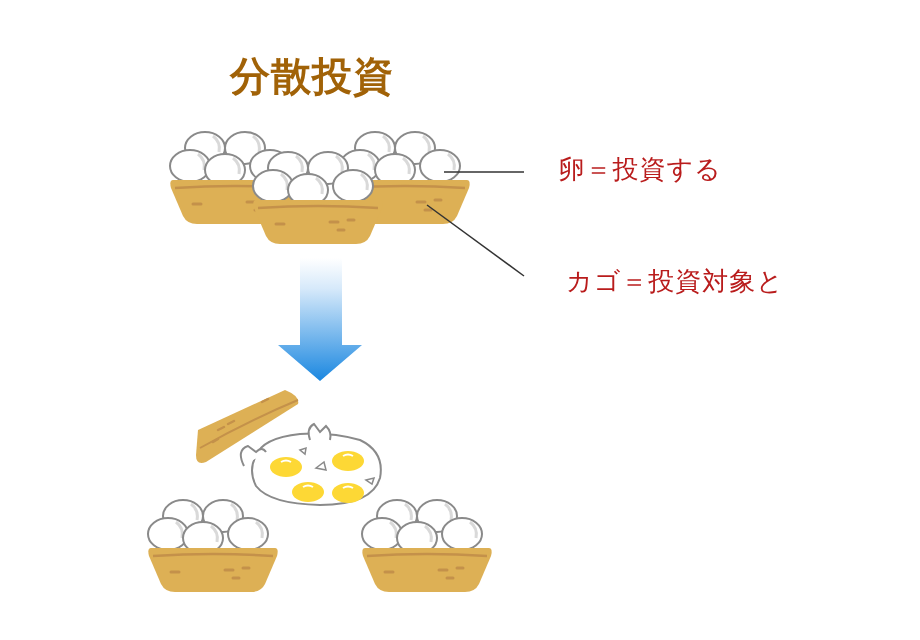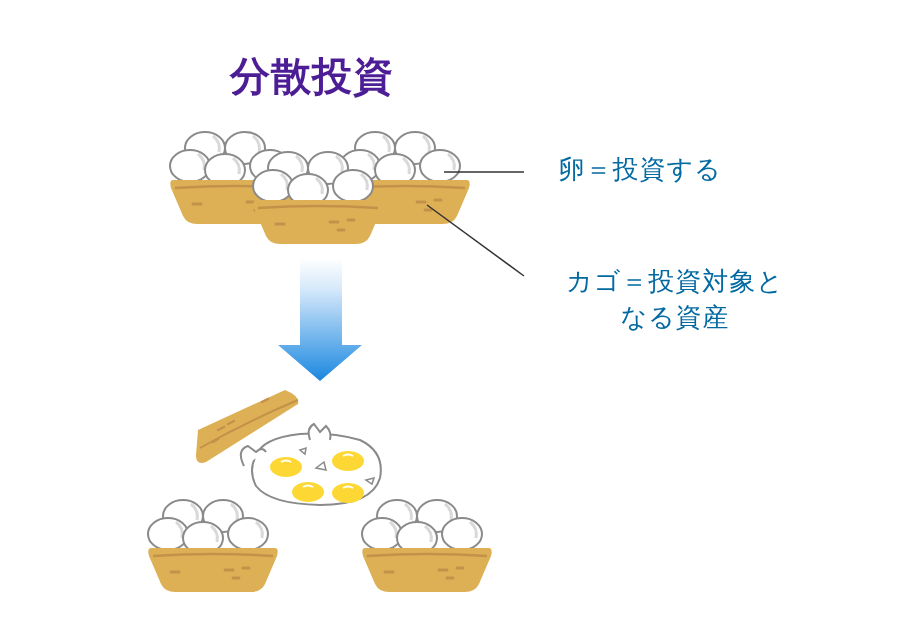--- a/index.html
+++ b/index.html
@@ -1,34 +1,33 @@
 <!DOCTYPE html>
 <html><head>
   <meta charset="utf-8">
   <style>
     html, body { margin: 0; padding: 0; background: #ffffff; }
     body { width: 920px; height: 640px; position: relative; overflow: hidden; font-family: "DejaVu Sans", sans-serif; }
-    .title { position: absolute; left: 230px; top: 52px; font-size: 40px; font-weight: bold; color: #4c1d95; letter-spacing: 1px; line-height: 48px; }
-    .label { position: absolute; color: #0369a1; font-size: 26px; line-height: 36px; letter-spacing: 1px; text-align: center; }
+    .title { position: absolute; left: 230px; top: 52px; font-size: 40px; font-weight: bold; color: #a16207; letter-spacing: 1px; line-height: 48px; }
+    .label { position: absolute; color: #b91c1c; font-size: 26px; line-height: 36px; letter-spacing: 1px; text-align: center; }
     .lbl-egg { left: 530px; top: 151px; width: 220px; }
     .lbl-basket { left: 535px; top: 263px; width: 280px; text-align: center; }
     svg.art { position: absolute; left: 0; top: 0; }
   </style>
 </head>
 <body>
 
 <div class="title">分散投資</div>
 
 <div class="label lbl-egg">
   <div>卵＝投資する</div>
 </div>
 
 <div class="label lbl-basket">
   <div>カゴ＝投資対象と</div>
-  <div>なる資産</div>
 </div>
 
 <svg class="art" width="920" height="640" viewBox="0 0 920 640">
   <defs>
     <linearGradient id="arrowGrad" x1="0" y1="0" x2="0" y2="1">
       <stop offset="0" stop-color="#ffffff"></stop>
       <stop offset="0.25" stop-color="#d6e9fa"></stop>
       <stop offset="1" stop-color="#1a87e0"></stop>
     </linearGradient>
     <g id="egg">

